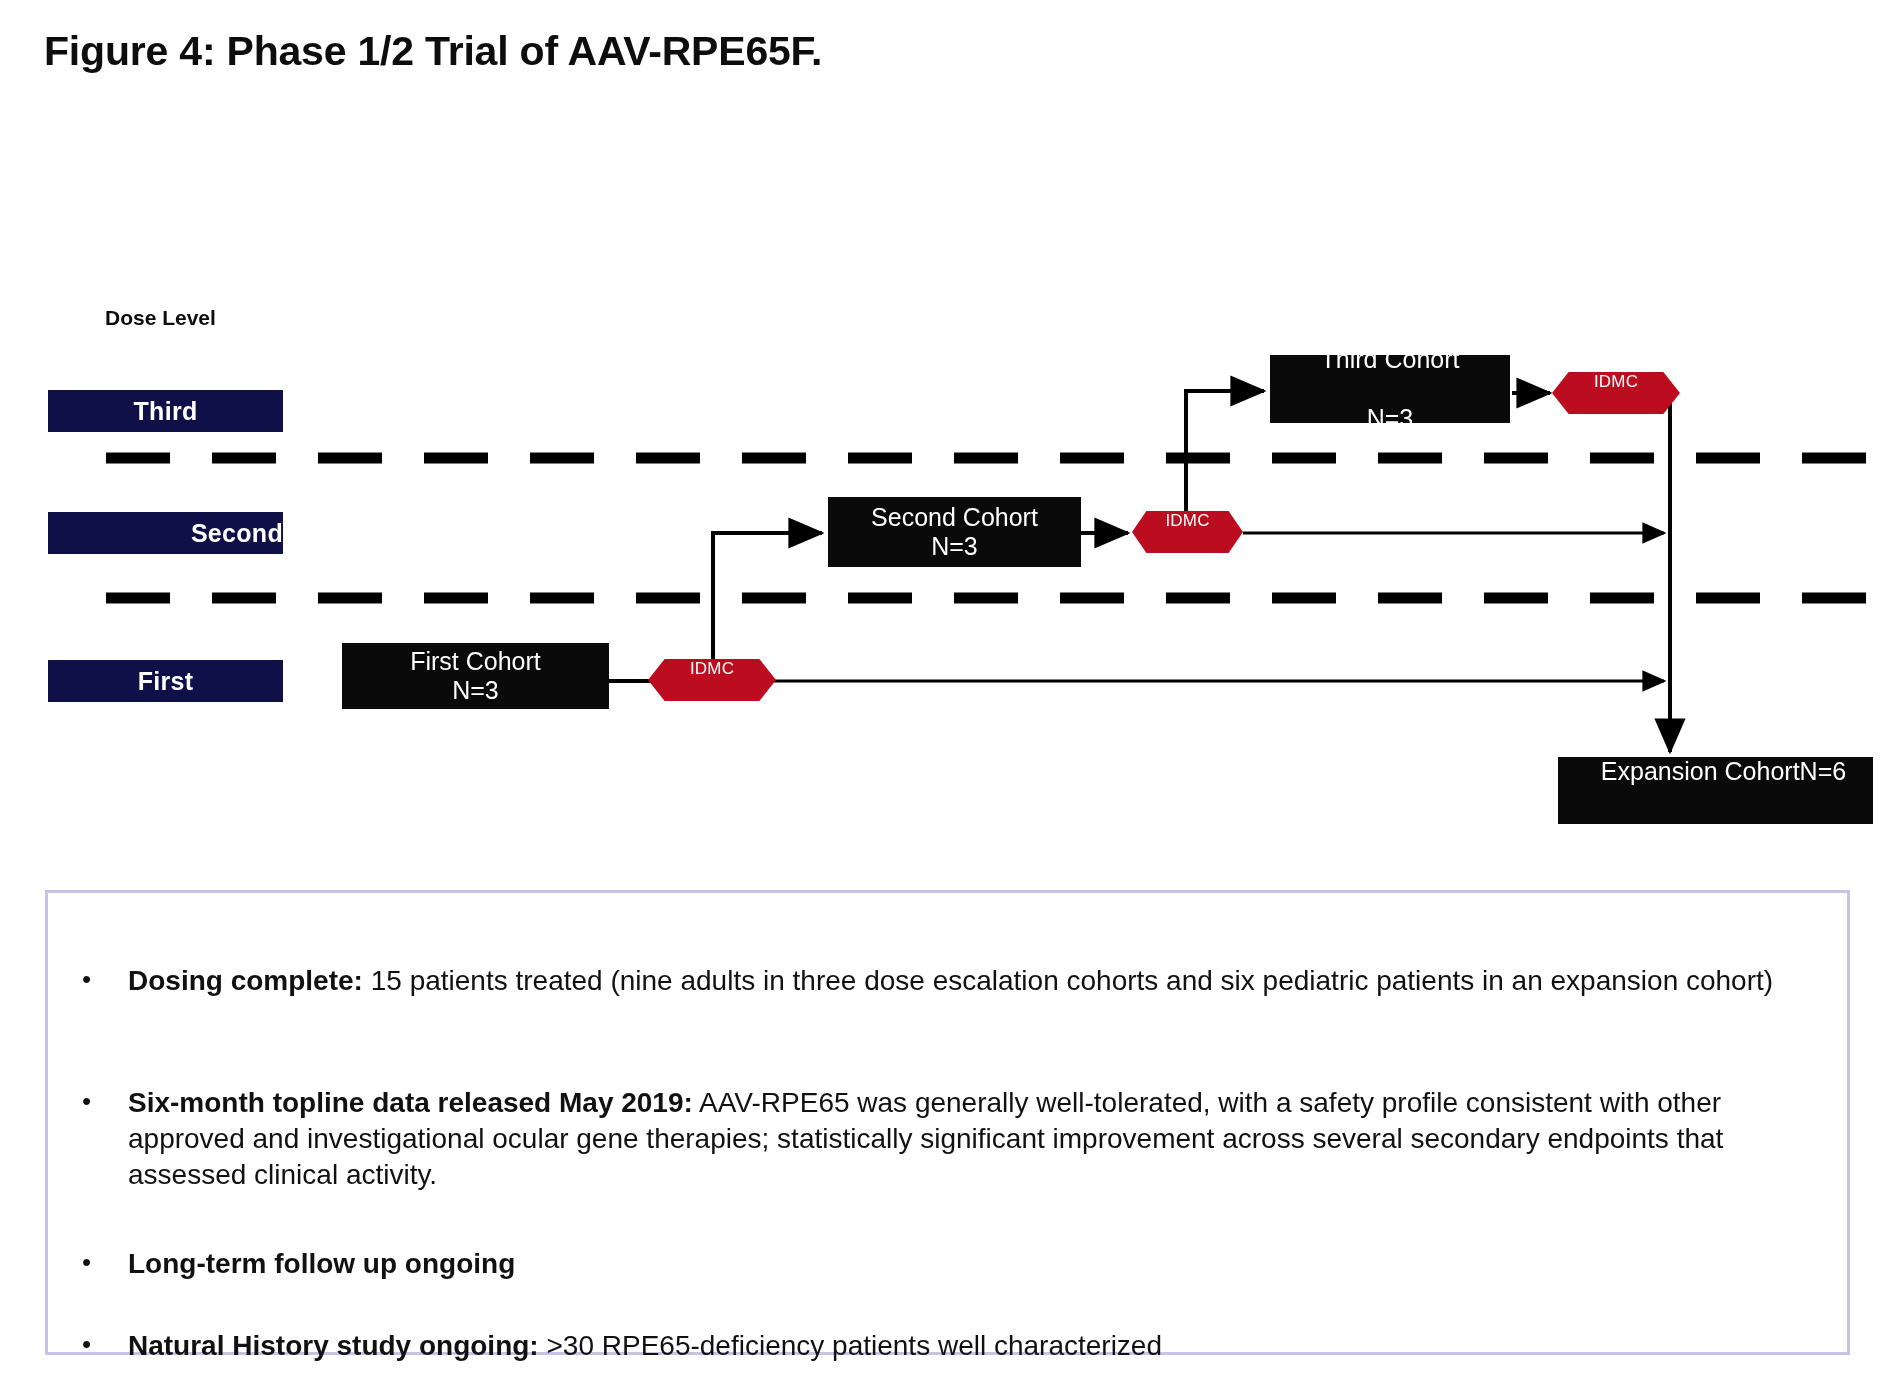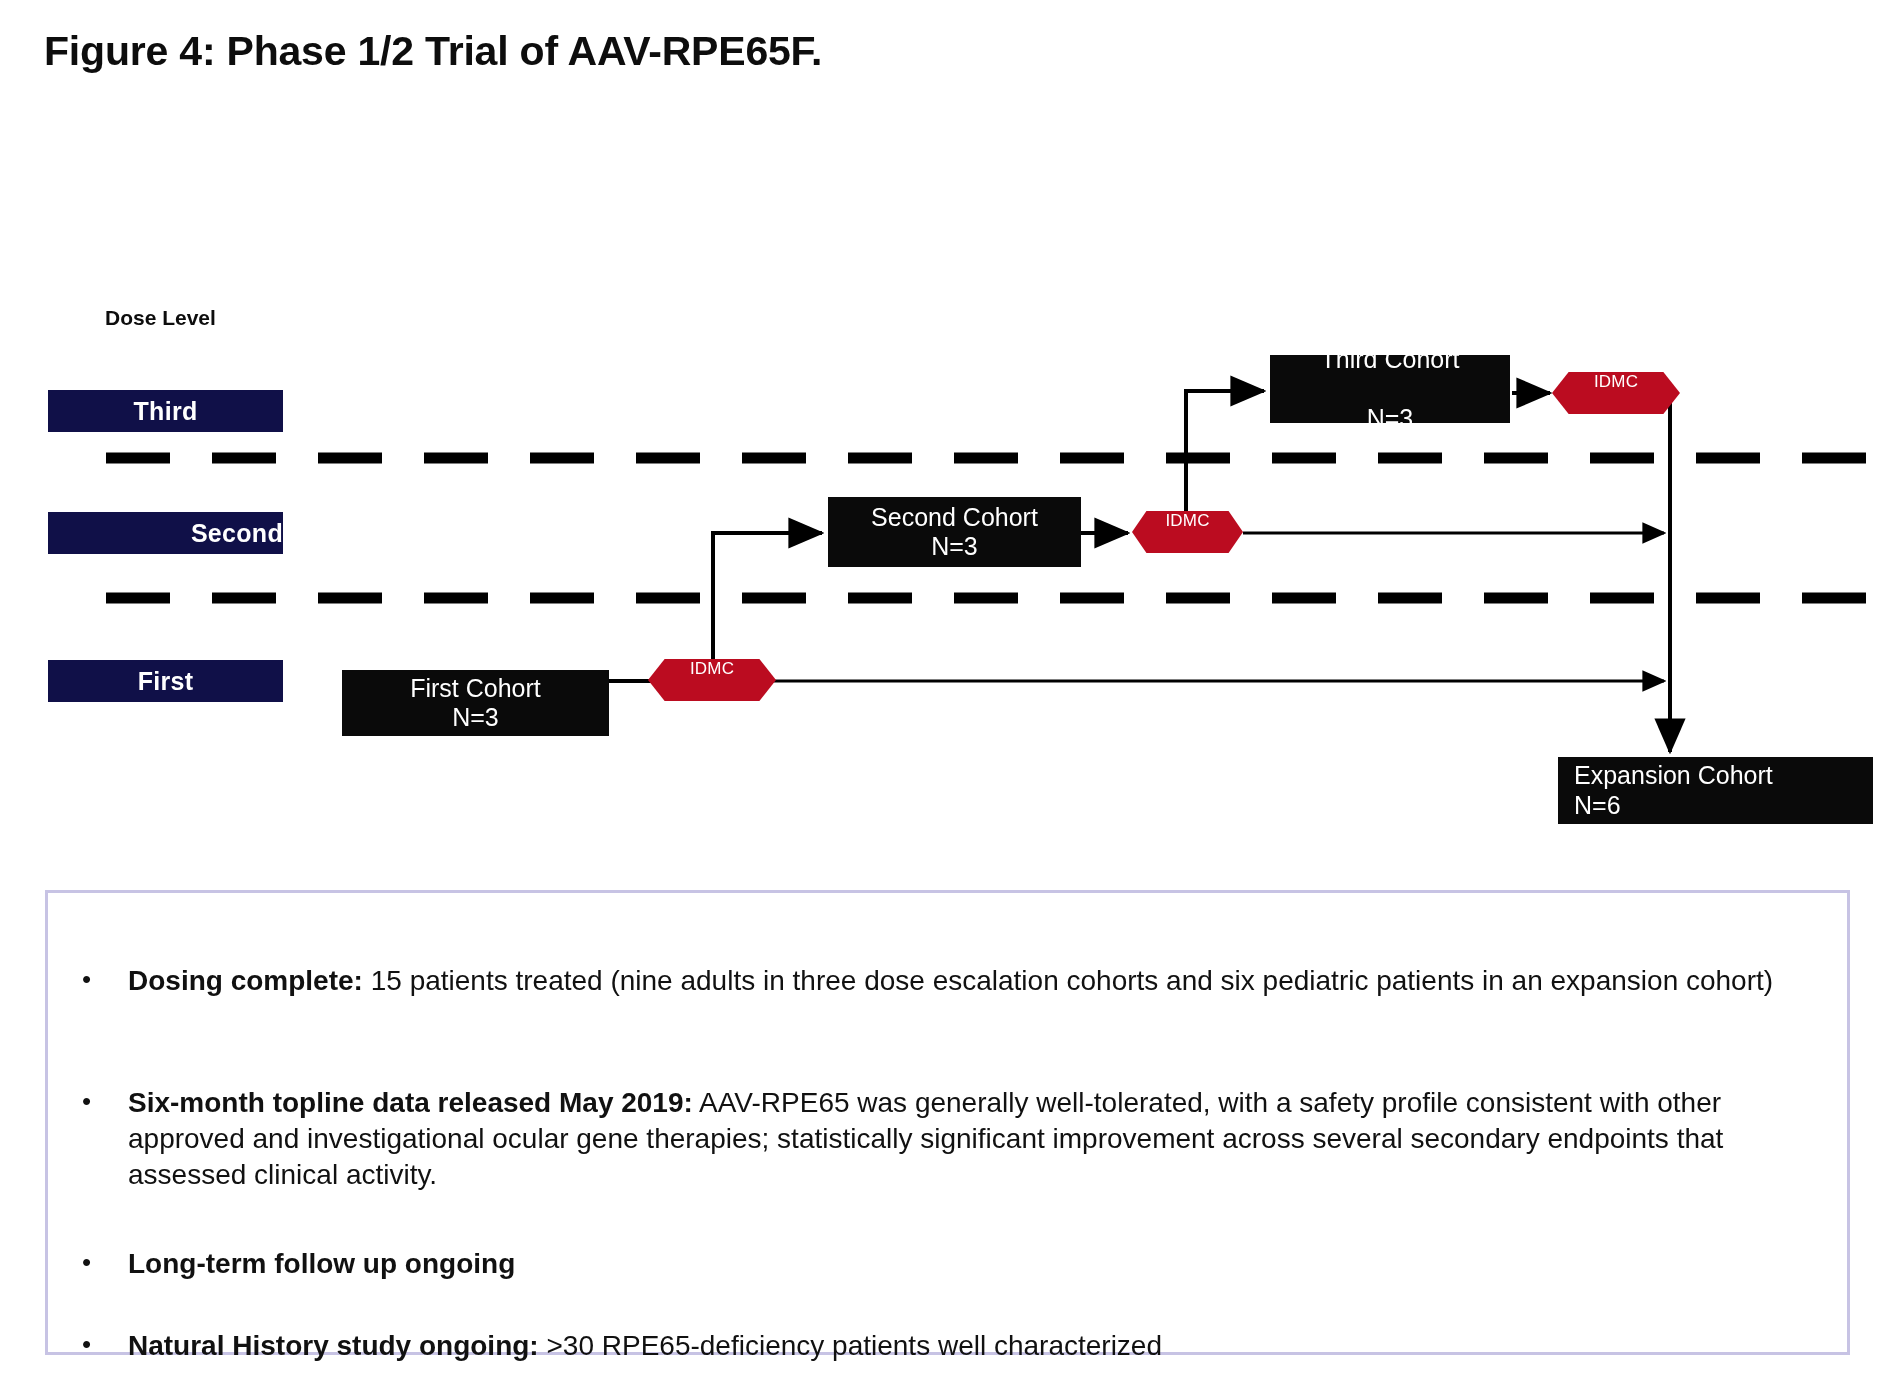--- a/index.html
+++ b/index.html
@@ -93,27 +93,27 @@
     text-align: right;
   }
   .cohort-centered {
     display: flex;
     flex-direction: column;
     align-items: center;
     justify-content: center;
   }
   .cohort-left {
     display: flex;
-    flex-direction: column;
+    flex-direction: row;
     align-items: flex-start;
     justify-content: center;
     padding-left: 16px;
   }
 
-  #cohort-first  { left: 342px;  top: 670px; width: 267px; height: 66px; }
+  #cohort-first  { left: 342px;  top: 643px; width: 267px; height: 66px; }
   #cohort-second { left: 828px;  top: 497px; width: 253px; height: 70px; }
   #cohort-third  { left: 1270px; top: 355px; width: 240px; height: 68px; gap: 30px; }
   #cohort-expansion { left: 1558px; top: 757px; width: 315px; height: 67px; }
 
   
   .idmc {
     position: absolute;
     background: #bb0c20;
     color: #ffffff;
     font-size: 17px;

